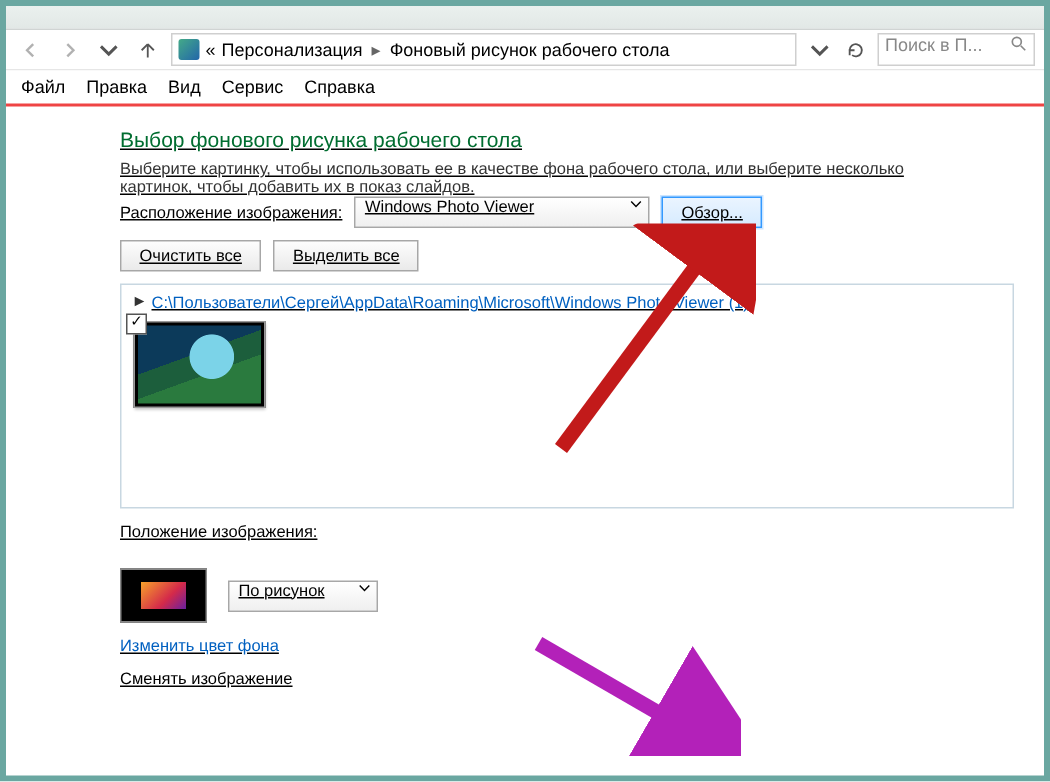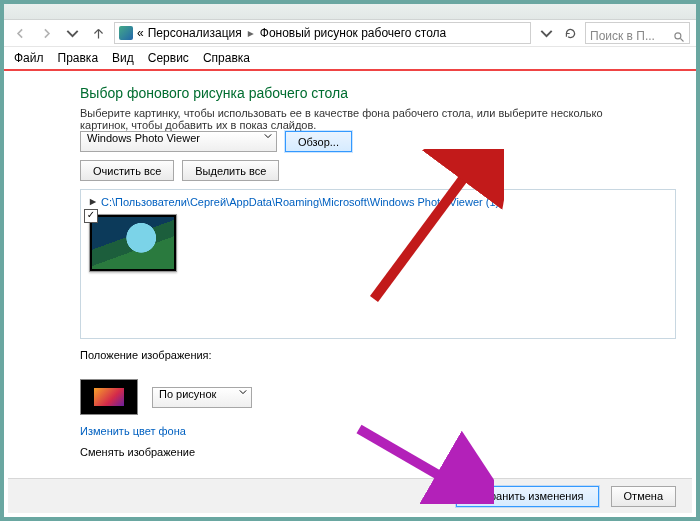--- a/index.html
+++ b/index.html
@@ -60,37 +60,38 @@
     border-radius: 2px;
     display: inline-block;
   }
   .crumb { white-space: nowrap; }
   .crumb-sep { color: #666; padding: 0 2px; }
   .searchbox {
     width: 95px;
     border: 1px solid #cfcfcf;
     height: 20px;
     display: flex;
-    align-items: flex-end;
+    align-items: flex-start;
     padding: 0 4px;
     color: #888;
     background: #fff;
   }
   .searchbox span { flex: 1; white-space: nowrap; overflow: hidden; text-overflow: ellipsis; }
   .searchbox svg { width: 12px; height: 12px; color: #888; }
   .menubar {
     display: flex;
     gap: 14px;
     padding: 4px 10px;
     background: #fff;
     border-bottom: 2px solid #ef4444;
   }
   .menuitem { cursor: default; }
   .content {
     padding: 10px 20px 0 76px;
+    text-decoration: underline;
   }
   h2.page-title {
     color: #006D30;
     font-weight: normal;
     font-size: 14px;
     margin: 4px 0 6px 0;
   }
   .desc { font-size: 11px; color: #333; max-width: 560px; }
   .row { display: flex; align-items: center; gap: 8px; margin-bottom: 8px; }
   .lbl { font-size: 11px; }
@@ -265,20 +266,21 @@
     <span class="menuitem">Вид</span>
     <span class="menuitem">Сервис</span>
     <span class="menuitem">Справка</span>
   </div>
 
   <div class="content">
     <h2 class="page-title">Выбор фонового рисунка рабочего стола</h2>
     <div class="desc">Выберите картинку, чтобы использовать ее в качестве фона рабочего стола, или выберите несколько картинок, чтобы добавить их в показ слайдов.</div>
 
     <div class="row">
+      <span class="lbl">Расположение изображения:</span>
       <div class="dropdown">
         <span>Windows Photo Viewer</span>
         <svg viewBox="0 0 10 10">
             <path d="M1 3 L5 7 L9 3" fill="none" stroke="currentColor" stroke-width="1.2"></path>
           </svg>
       </div>
       <div class="btn browse-btn">Обзор...</div>
     </div>
 
     <div class="row">
@@ -317,24 +319,20 @@
     </div>
 
     <div class="section">
       <div class="link">Изменить цвет фона</div>
     </div>
     <div style="margin-top:8px">
       <span class="lbl">Сменять изображение</span>
     </div>
   </div>
 
-  <div class="footer">
-    <div class="btn save-btn">Сохранить изменения</div>
-    <div class="btn">Отмена</div>
-  </div>
 
   <svg class="arrow" style="left:360px; top:145px;" width="140" height="160">
     <defs>
         <marker id="ah1" markerWidth="12" markerHeight="12" refX="2" refY="5" orient="auto">
           <path d="M0 0 L10 5 L0 10 Z" fill="#c21a1a"></path>
         </marker>
       </defs>
     <line x1="10" y1="150" x2="110" y2="15" stroke="#c21a1a" stroke-width="10" marker-end="url(#ah1)"></line>
   </svg>
   <svg class="arrow" style="left:350px; top:420px;" width="140" height="80">

